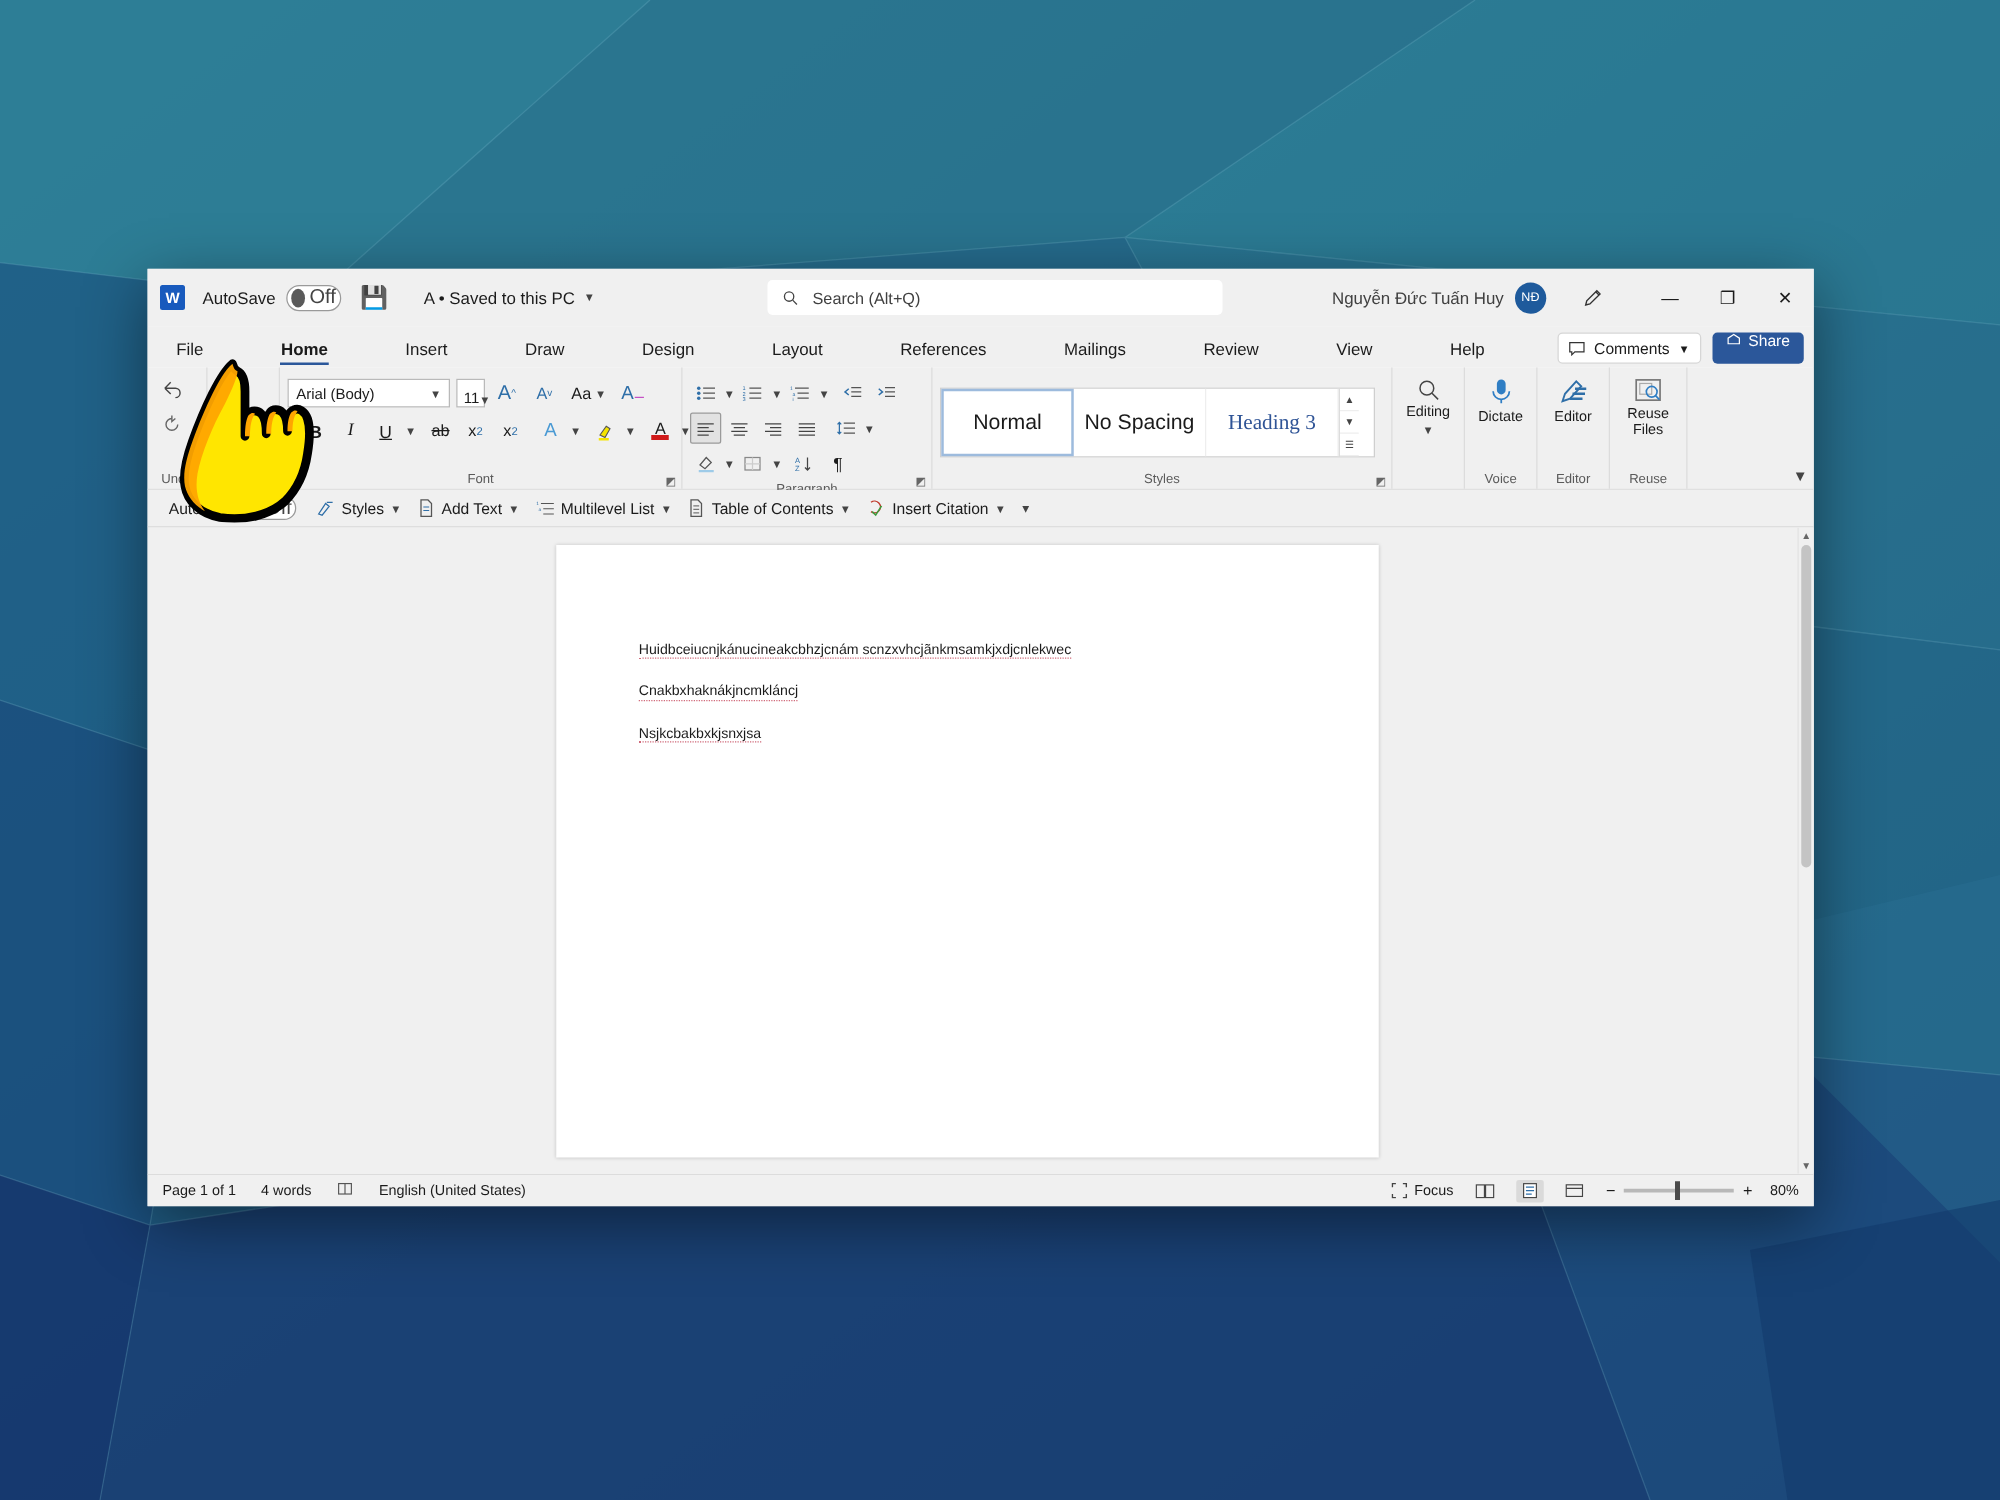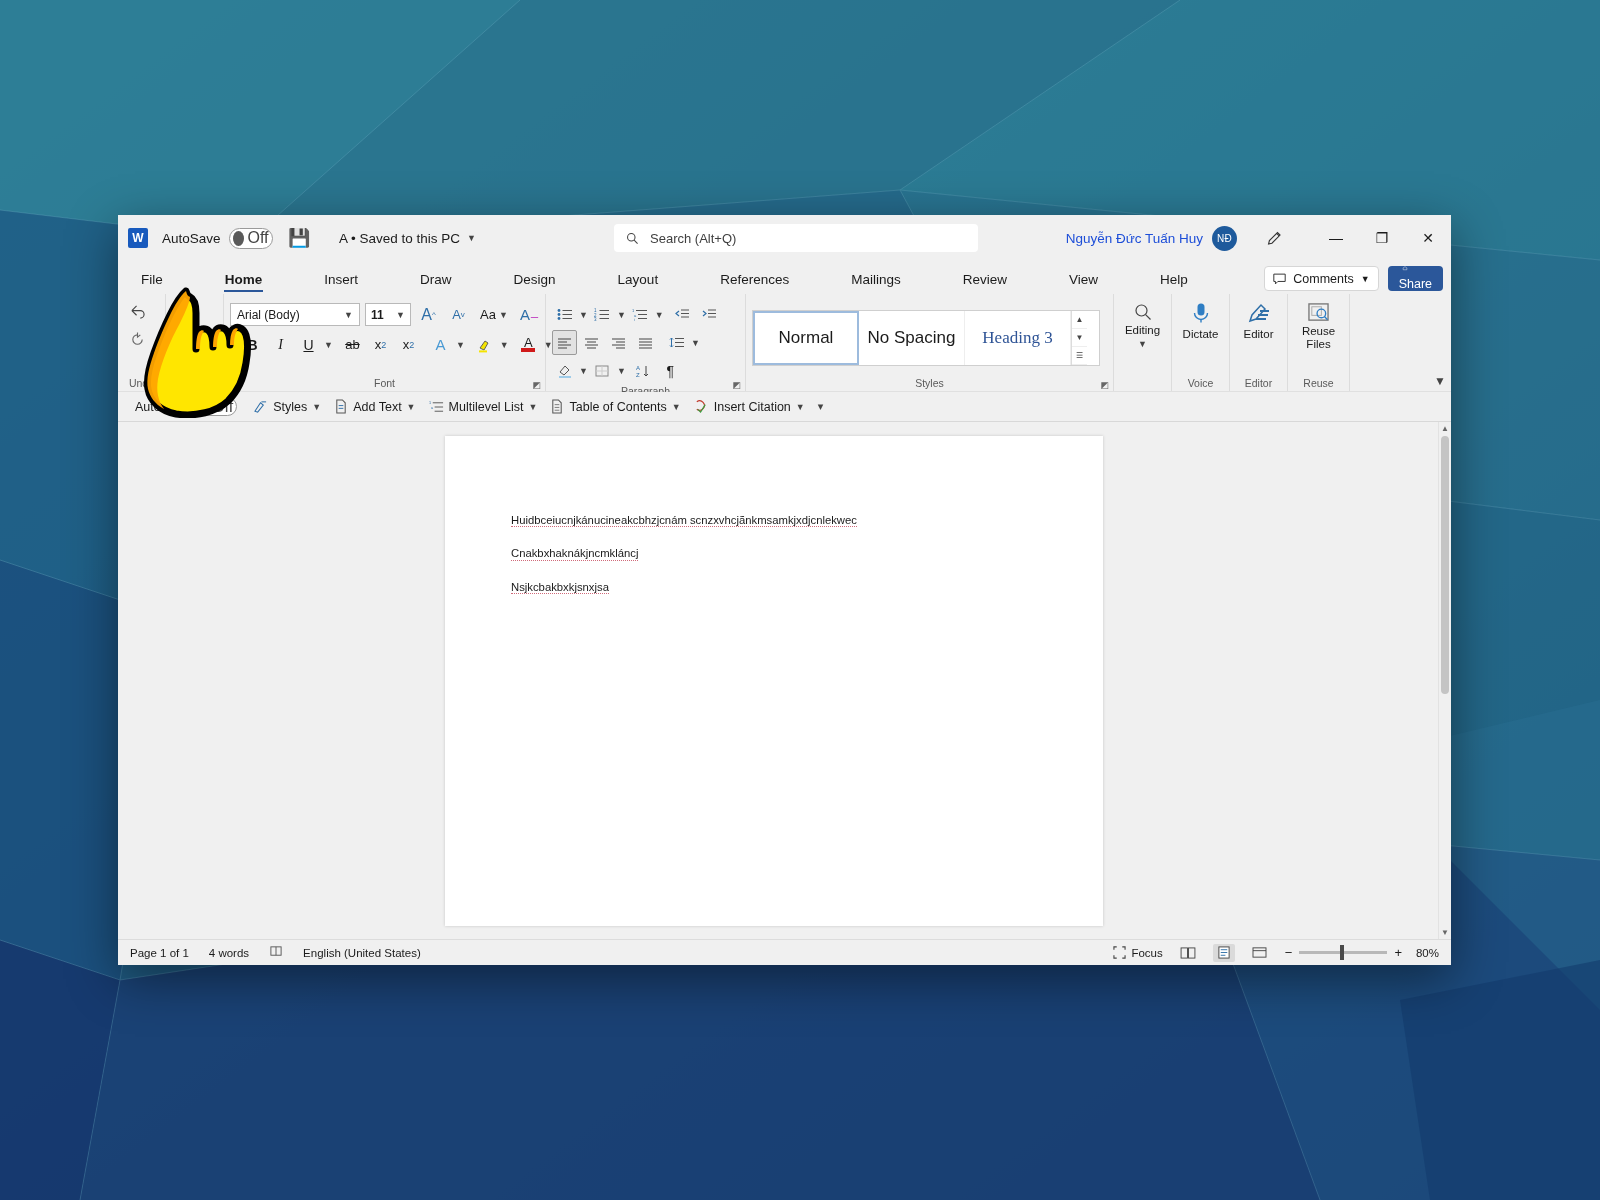--- a/index.html
+++ b/index.html
@@ -62,21 +62,21 @@
     position: absolute; left: 496px; top: 9px;
     width: 364px; height: 28px; background: #fff;
     border-radius: 4px; display: flex; align-items: center;
     padding: 0 12px; gap: 11px;
   }
   .searchbox .txt { font-size: 13px; color: #404040; }
   .user-area {
     position: absolute; right: 168px; top: 0; height: 46px;
     display: flex; align-items: center; gap: 9px;
   }
-  .user-name { font-size: 13.5px; color: #1d4ed8; }
+  .user-name { font-size: 13.5px; color: #404040; }
   .avatar {
     width: 25px; height: 25px; border-radius: 50%;
     background: #1e5a9c; color: #fff; font-size: 10px;
     display: flex; align-items: center; justify-content: center;
     letter-spacing: .2px;
   }
   .wincontrols {
     position: absolute; right: 0; top: 0; height: 46px;
     display: flex; align-items: center;
   }
@@ -106,21 +106,21 @@
     display: flex; align-items: center; gap: 9px;
   }
   .comments-btn {
     height: 25px; border: 1px solid #d6d6d6; background: #fff;
     border-radius: 4px; font-size: 12.5px; color: #1b1b1b;
     display: flex; align-items: center; gap: 7px; padding: 0 8px;
   }
   .share-btn {
     height: 25px; background: #2b579a; color: #fff;
     border-radius: 4px; font-size: 12.5px;
-    display: flex; align-items: flex-start; gap: 6px; padding: 0 11px; flex-direction: column;
+    display: flex; align-items: flex-start; gap: 6px; padding: 0 11px;
   }
 
   
   .ribbon {
     height: 98px; background: #f0f0f0;
     border-bottom: 1px solid #e0e0e0;
     display: flex; position: relative; flex: none;
   }
   .rgroup {
     display: flex; flex-direction: column;
@@ -145,23 +145,23 @@
   .stack { display: flex; flex-direction: column; gap: 2px; }
   .row { display: flex; align-items: center; }
 
   
   .font-name {
     width: 130px; height: 23px; border: 1px solid #b9b9b9; background: #fff;
     font-size: 12px; display: flex; align-items: center;
     padding: 0 6px; justify-content: space-between; color: #1b1b1b;
   }
   .font-size {
-    width: 46px; height: 23px; border: 1px solid #b9b9b9; background: #fff;
-    font-size: 12px; display: flex; align-items: center;
-    padding: 0 5px; justify-content: space-between; color: #1b1b1b; font-weight: bold;
+    width: 23px; height: 23px; border: 1px solid #b9b9b9; background: #fff;
+    font-size: 12px; display: flex; align-items: flex-end;
+    padding: 0 5px; justify-content: space-between; color: #1b1b1b;
   }
   .fmt-btn { width: 25px; height: 25px; font-size: 14px; }
 
   
   .styles-gallery {
     display: flex; border: 1px solid #cfcfcf; background: #fff;
     height: 56px; align-items: stretch;
   }
   .style-card {
     width: 106px; display: flex; align-items: center; justify-content: center;

